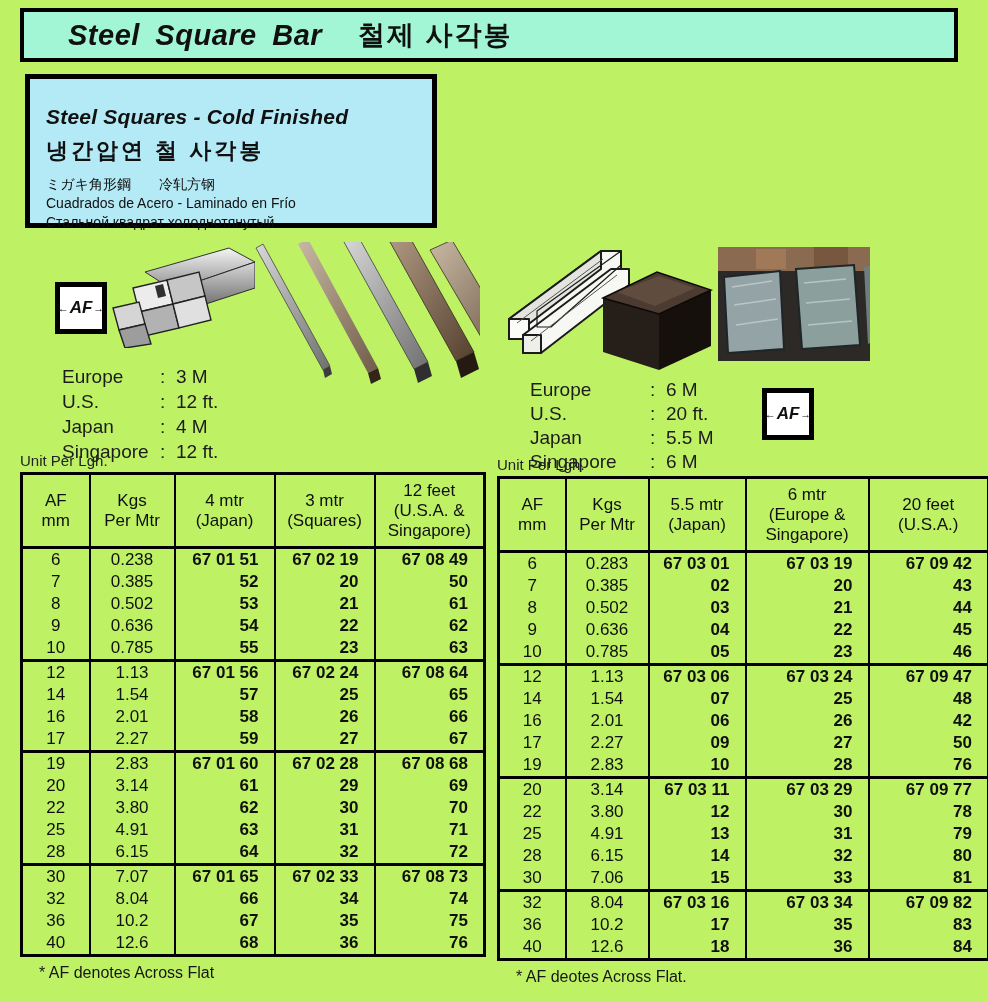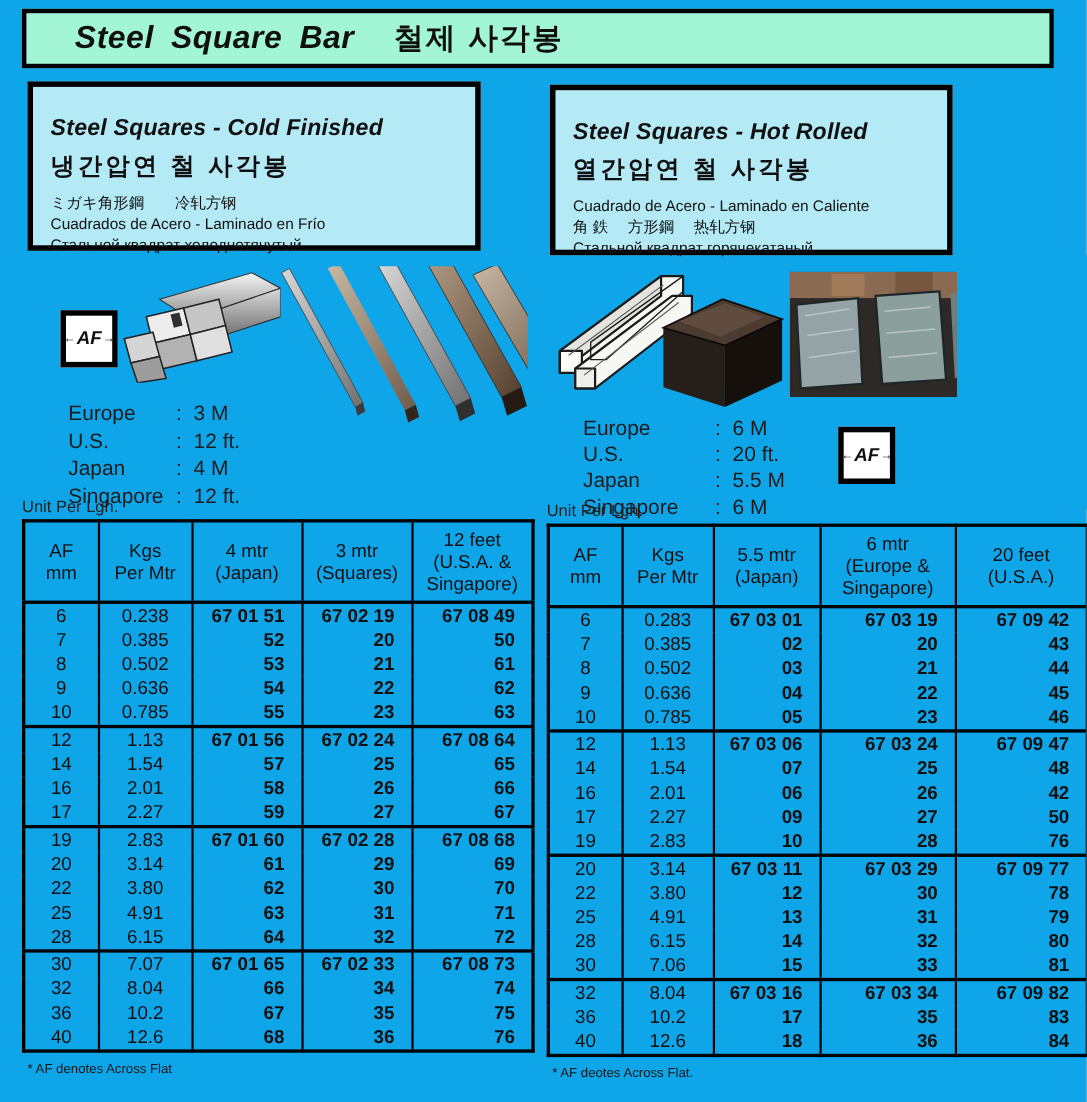--- a/index.html
+++ b/index.html
@@ -2,21 +2,21 @@
 <html style="--title-bg: #a2f6d6; --panel-bg: #b4eaf6;"><head>
 <meta charset="utf-8">
 <style>
   :root{
     --title-bg:#a2f6d6;
     --panel-bg:#b4eaf6;
     --ink:#101010;
   }
   *{box-sizing:border-box;margin:0;padding:0}
   body{background:#e8e8e8;font-family:"Liberation Sans",sans-serif;color:var(--ink)}
-  .page{position:relative;width:988px;height:1002px;background:#0ea5e9;overflow:hidden}
+  .page{position:relative;width:988px;height:1002px;background:#bef264;overflow:hidden}
 
   
   .title-bar{position:absolute;left:20px;top:8px;width:938px;height:54px;
     background:var(--title-bg);border:4px solid #000;
     display:flex;align-items:center;padding-left:44px;gap:36px}
   .title-en{font-size:29px;font-weight:bold;font-style:italic;word-spacing:7px;letter-spacing:.5px}
   .title-ko{font-size:27px;font-weight:bold;letter-spacing:2px}
 
   
   .hdr-box{position:absolute;background:var(--panel-bg);border:5px solid #000;padding:26px 12px 6px 16px}
@@ -66,21 +66,21 @@
   .tbl-left th:nth-child(1){width:68px}
   .tbl-left th:nth-child(2){width:85px}
   .tbl-left th:nth-child(3){width:100px}
   .tbl-left th:nth-child(4){width:100px}
   .tbl-left th:nth-child(5){width:110px}
   .tbl-right th:nth-child(1){width:67px}
   .tbl-right th:nth-child(2){width:83px}
   .tbl-right th:nth-child(3){width:97px}
   .tbl-right th:nth-child(4){width:123px}
   .tbl-right th:nth-child(5){width:120px}
-  .footnote{font-size:12px;margin-top:7px;margin-left:5px;color:#161616}
+  .footnote{font-size:16px;margin-top:7px;margin-left:19px;color:#161616}
 </style>
 </head>
 <body>
 
 <div class="page">
 
   <div class="title-bar">
     <span class="title-en">Steel Square Bar</span>
     <span class="title-ko">철제 사각봉</span>
   </div>
@@ -88,29 +88,20 @@
   <div class="hdr-box" id="hdr-left">
     <div class="hdr-en">Steel Squares - Cold Finished</div>
     <div class="hdr-ko">냉간압연 철 사각봉</div>
     <div class="hdr-small">
       <div>ミガキ角形鋼　　冷轧方钢</div>
       <div>Cuadrados de Acero - Laminado en Frío</div>
       <div>Стальной квадрат холоднотянутый</div>
     </div>
   </div>
 
-  <div class="hdr-box" id="hdr-right">
-    <div class="hdr-en">Steel Squares - Hot Rolled</div>
-    <div class="hdr-ko">열간압연 철 사각봉</div>
-    <div class="hdr-small">
-      <div>Cuadrado de Acero - Laminado en Caliente</div>
-      <div>角 鉄　 方形鋼　 热轧方钢</div>
-      <div>Стальной квадрат горячекатаный</div>
-    </div>
-  </div>
 
   <div class="af-box" id="af-left">
     <span>AF</span>
   </div>
   <div class="af-box" id="af-right">
     <span>AF</span>
   </div>
 
   <svg class="photo" style="left:103px;top:246px" width="152" height="102" viewBox="0 0 152 102">
     <defs>

